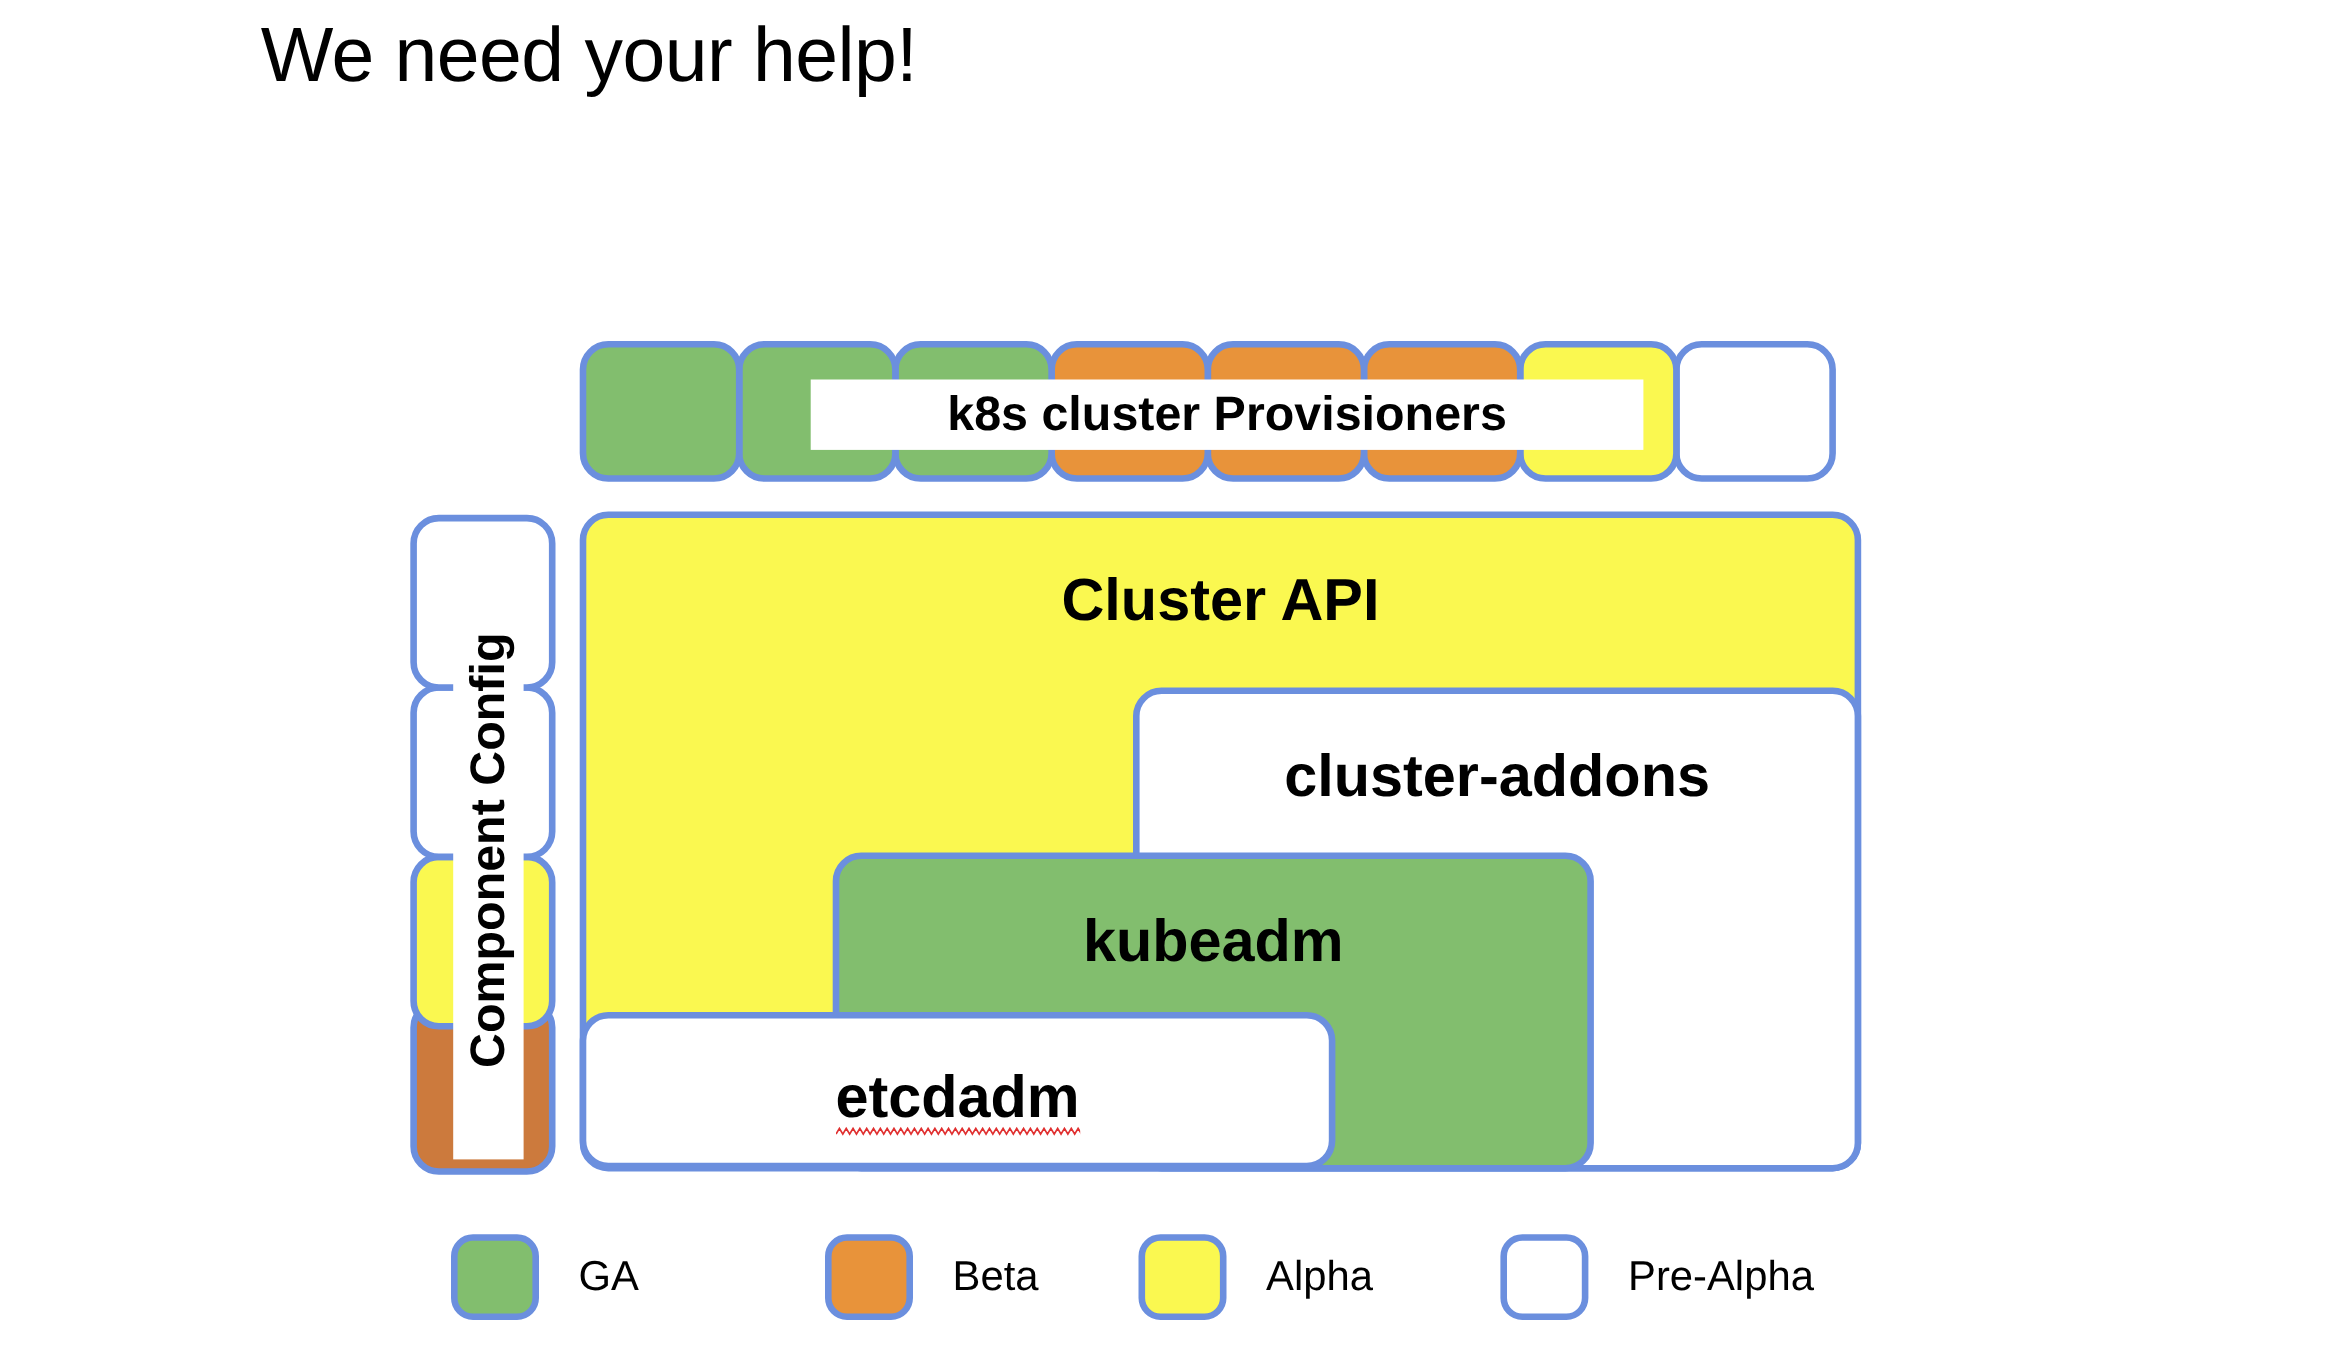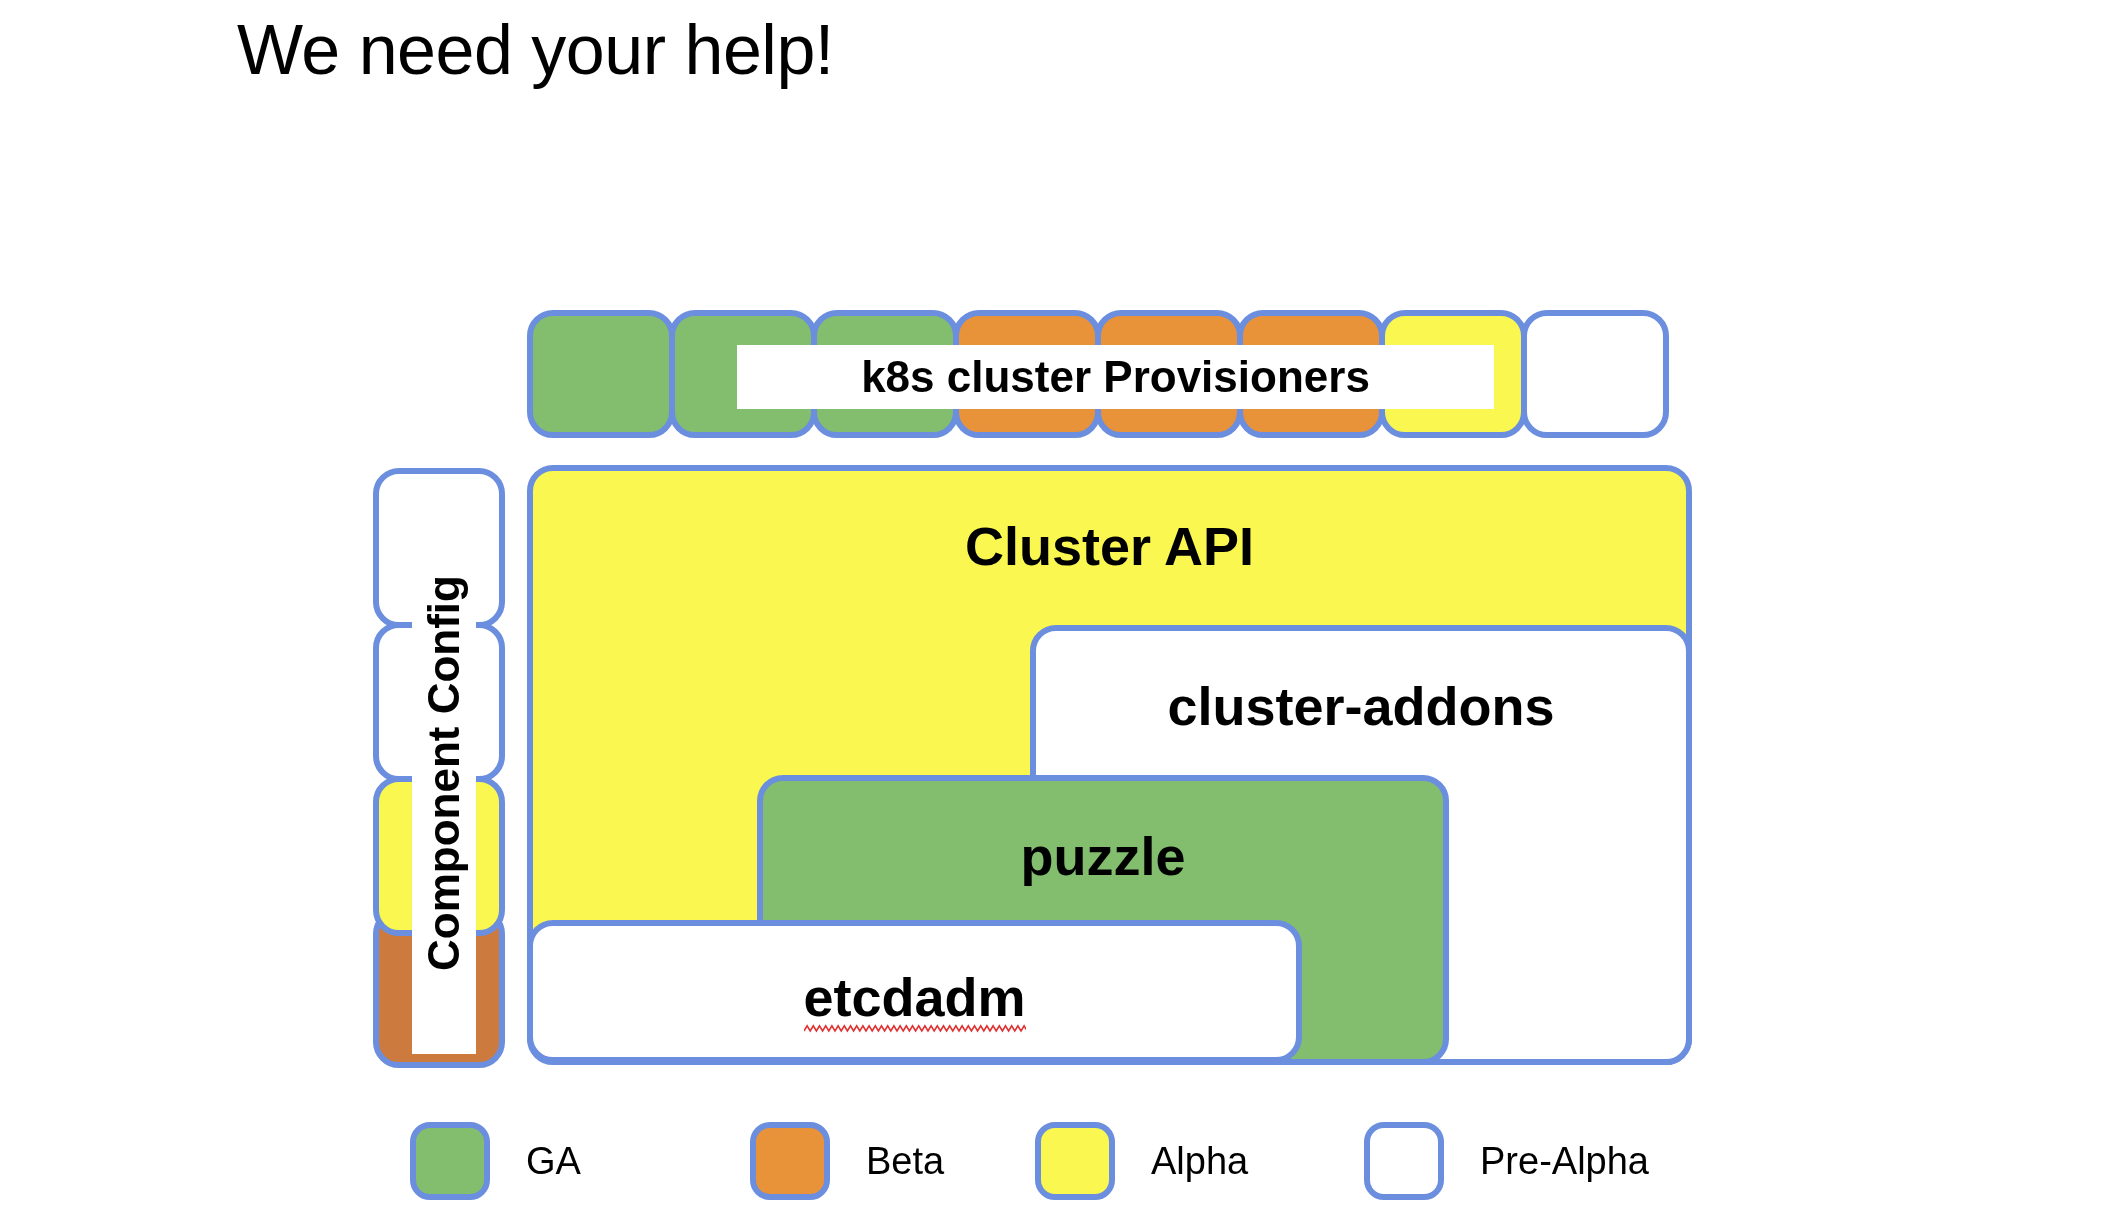--- a/index.html
+++ b/index.html
@@ -127,21 +127,21 @@
 
   #box-cluster-api   { left: 527px; top: 465px;  width: 1165px; height: 600px; z-index: 10; }
   #box-cluster-api   .box-label { top: 48px; }
 
   #box-cluster-addons{ left: 1030px; top: 625px; width: 662px;  height: 440px; z-index: 11; }
   #box-cluster-addons .box-label { top: 48px; }
 
   #box-kubeadm       { left: 757px;  top: 775px;  width: 692px;  height: 290px; z-index: 12; }
   #box-kubeadm       .box-label { top: 48px; }
 
-  #box-etcdadm       { left: 527px;  top: 920px;  width: 775px;  height: 143px; z-index: 13; }
+  #box-etcdadm       { left: 527px;  top: 920px;  width: 687px;  height: 143px; z-index: 13; }
   #box-etcdadm       .box-label { top: 44px; }
 
   
   .squiggle {
     position: absolute;
     left: 50%;
     transform: translateX(-50%);
     top: 98px;
     width: 222px;
     height: 10px;
@@ -208,21 +208,21 @@
 
     <div class="stack-box" id="box-cluster-api" style="background: rgb(250, 248, 80);">
       <div class="box-label">Cluster API</div>
     </div>
 
     <div class="stack-box" id="box-cluster-addons" style="background: rgb(255, 255, 255);">
       <div class="box-label">cluster-addons</div>
     </div>
 
     <div class="stack-box" id="box-kubeadm" style="background: rgb(130, 190, 110);">
-      <div class="box-label">puzzle</div>
+      <div class="box-label">kubeadm</div>
     </div>
 
     <div class="stack-box" id="box-etcdadm" style="background: rgb(255, 255, 255);">
       <div class="box-label">etcdadm</div>
       <svg class="squiggle" viewBox="0 0 222 10" preserveAspectRatio="none">
         <path id="squiggle-path" fill="none" stroke="#E03030" stroke-width="1.6" d="M0 7 L3.1 1.8 L6.2 7 L9.3 1.8 L12.4 7 L15.5 1.8 L18.6 7 L21.7 1.8 L24.8 7 L27.9 1.8 L31.0 7 L34.1 1.8 L37.2 7 L40.3 1.8 L43.4 7 L46.5 1.8 L49.6 7 L52.7 1.8 L55.8 7 L58.9 1.8 L62.0 7 L65.1 1.8 L68.2 7 L71.3 1.8 L74.4 7 L77.5 1.8 L80.6 7 L83.7 1.8 L86.8 7 L89.9 1.8 L93.0 7 L96.1 1.8 L99.2 7 L102.3 1.8 L105.4 7 L108.5 1.8 L111.6 7 L114.7 1.8 L117.8 7 L120.9 1.8 L124.0 7 L127.1 1.8 L130.2 7 L133.3 1.8 L136.4 7 L139.5 1.8 L142.6 7 L145.7 1.8 L148.8 7 L151.9 1.8 L155.0 7 L158.1 1.8 L161.2 7 L164.3 1.8 L167.4 7 L170.5 1.8 L173.6 7 L176.7 1.8 L179.8 7 L182.9 1.8 L186.0 7 L189.1 1.8 L192.2 7 L195.3 1.8 L198.4 7 L201.5 1.8 L204.6 7 L207.7 1.8 L210.8 7 L213.9 1.8 L217.0 7 L220.1 1.8 L223.2 7"></path>
       </svg>
     </div>
 
   </div>

